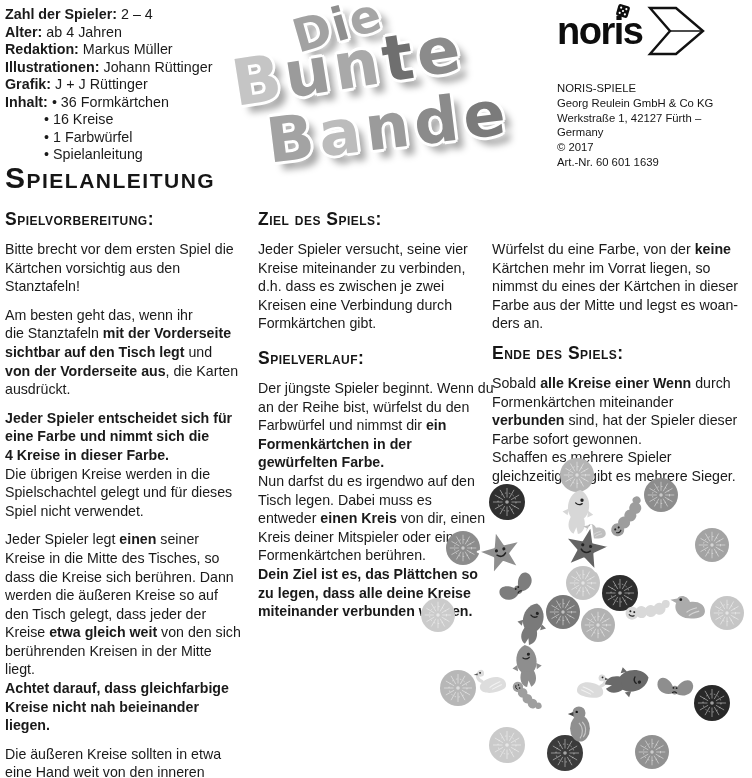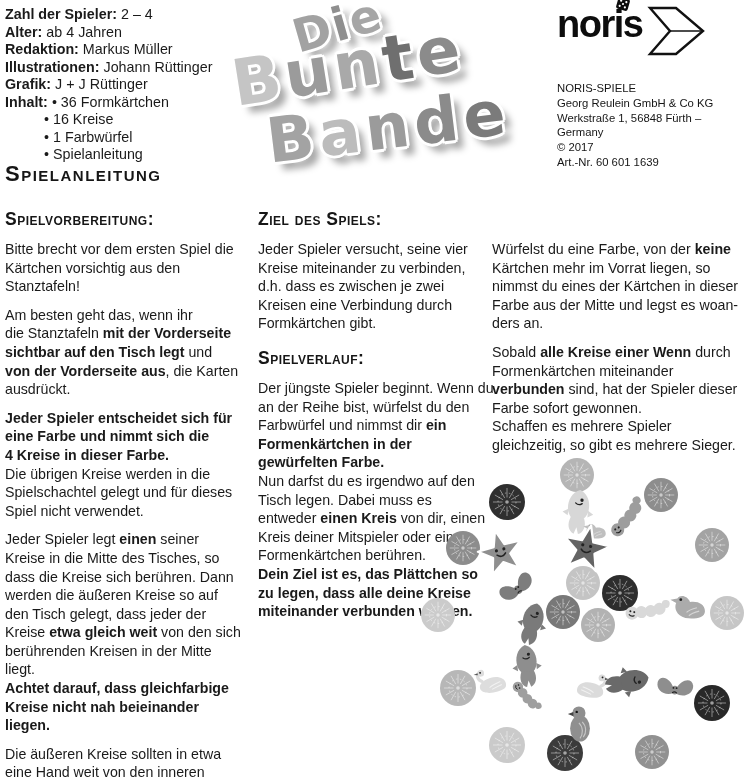--- a/index.html
+++ b/index.html
@@ -17,29 +17,29 @@
   .logo-word{position:absolute;font-family:"DejaVu Sans",sans-serif;font-weight:700;line-height:1;
      text-shadow:-3px 0 0 #fff,3px 0 0 #fff,0 -3px 0 #fff,0 3px 0 #fff,
                  -2px -2px 0 #fff,2px -2px 0 #fff,-2px 2px 0 #fff,2px 2px 0 #fff,
                  7px 9px 7px rgba(0,0,0,0.35);}
   #logo-die  {left:292px;top:2px;  font-size:46px;transform:rotate(-16deg);letter-spacing:2px;}
   #logo-bunte{left:231px;top:34px; font-size:64px;transform:rotate(-9deg); letter-spacing:4px;}
   #logo-bande{left:266px;top:96px; font-size:62px;transform:rotate(-7deg); letter-spacing:5px;}
 
   
   .noris{position:absolute;left:557px;top:5px;width:190px;}
-  .noris-row{display:flex;}
+  .noris-row{display:flex;align-items:center;}
   .noris-text{position:relative;font-size:38px;font-weight:700;letter-spacing:-1.5px;
               color:#0d0d0d;line-height:1;font-family:"Liberation Sans",sans-serif;}
   .noris-die{position:absolute;left:57px;top:-10px;}
   .noris-chevron{margin-left:4px;}
   .noris-address{margin-top:24px;font-size:11.3px;line-height:14.8px;color:#161616;}
 
   
-  .doc-title{position:absolute;left:5px;top:161px;margin:0;font-size:22px;font-weight:700;
+  .doc-title{position:absolute;left:5px;top:161px;margin:0;font-size:30px;font-weight:700;
              font-variant:small-caps;letter-spacing:1.5px;color:#161616;}
   .col{position:absolute;top:209px;}
   #col-left{left:5px;width:236px;}
   #col-mid{left:258px;width:236px;}
   #col-right{left:492px;width:256px;}
   .col h2{margin:0 0 10px 0;font-size:17.5px;font-weight:700;font-variant:small-caps;
           letter-spacing:0.5px;color:#161616;}
   .col h2.second{margin-top:15px;}
   .col p{margin:0 0 10px 0;font-size:14.2px;line-height:18.6px;white-space:pre-line;
          hyphens:manual;-webkit-hyphens:manual;}
@@ -85,21 +85,21 @@
         </svg>
       </div>
       <svg class="noris-chevron" width="60" height="52" viewBox="0 0 60 52">
         <polygon points="4,3 30,3 57,26 30,49 4,49 24,26" fill="#fff" stroke="#111" stroke-width="2.4" stroke-linejoin="miter"></polygon>
         <line x1="24" y1="26" x2="57" y2="26" stroke="#111" stroke-width="1.6"></line>
       </svg>
     </div>
     <div class="noris-address">
       <div>NORIS-SPIELE</div>
       <div>Georg Reulein GmbH &amp; Co KG</div>
-      <div>Werkstraße 1, 56848 Fürth – Germany</div>
+      <div>Werkstraße 1, 42127 Fürth – Germany</div>
       <div>© 2017</div>
       <div>Art.-Nr. 60 601 1639</div>
     </div>
   </div>
 
   <h1 class="doc-title">Spielanleitung</h1>
 
   <div class="col" id="col-left">
     <h2>Spielvorbereitung:</h2>
     <p><span>Bitte brecht vor dem ersten Spiel die Kärtchen vorsichtig aus den Stanztafeln!</span></p>
@@ -120,20 +120,21 @@
     <p><span>Jeder Spieler versucht, seine vier Kreise miteinander zu verbinden,
 d.h. dass es zwischen je zwei Kreisen eine Verbindung durch Formkärtchen gibt.</span></p>
     <h2 class="second">Spielverlauf:</h2>
     <p><span>Der jüngste Spieler beginnt. Wenn du an der Reihe bist, würfelst du den Farbwür­fel und nimmst dir </span><b>ein Formenkärtchen in der gewürfelten Farbe.</b><span>
 Nun darfst du es irgendwo auf den Tisch legen. Dabei muss es entweder </span><b>einen Kreis</b><span> von dir, einen Kreis deiner Mitspie­ler oder ein Formenkärtchen berühren.
 </span><b>Dein Ziel ist es, das Plättchen so zu legen, dass alle deine Kreise miteinan­der verbunden werden.</b></p>
   </div>
 
   <div class="col" id="col-right">
     <p class="first-para"><span>Würfelst du eine Farbe, von der </span><b>keine</b><span> Kärtchen mehr im Vorrat liegen, so nimmst du eines der Kärtchen in dieser Farbe aus der Mitte und legst es woan­ders an.</span></p>
+    <h2>Ende des Spiels:</h2>
     <p><span>Sobald </span><b>alle Kreise einer Wenn</b><span> durch Formenkärtchen miteinander </span><b>verbunden</b><span> sind, hat der Spieler dieser Farbe sofort gewonnen.
 Schaffen es mehrere Spieler gleichzeitig, so gibt es mehrere Sieger.</span></p>
   </div>
 
   <svg id="game-illustration" width="332" height="326" viewBox="0 0 332 326" xmlns="http://www.w3.org/2000/svg">
     <defs>
       <g id="sym-star">
         <path fill="currentColor" stroke="#fff" stroke-width="2" stroke-linejoin="round" d="M0,-21 L5,-6.9 L20,-6.5 L8.1,2.6 L12.3,17 L0,8.5 L-12.3,17 L-8.1,2.6 L-20,-6.5 L-5,-6.9 Z"></path>
         <circle cx="-3.5" cy="-3" r="1.4" fill="#222"></circle>
         <circle cx="3.5" cy="-3" r="1.4" fill="#222"></circle>

